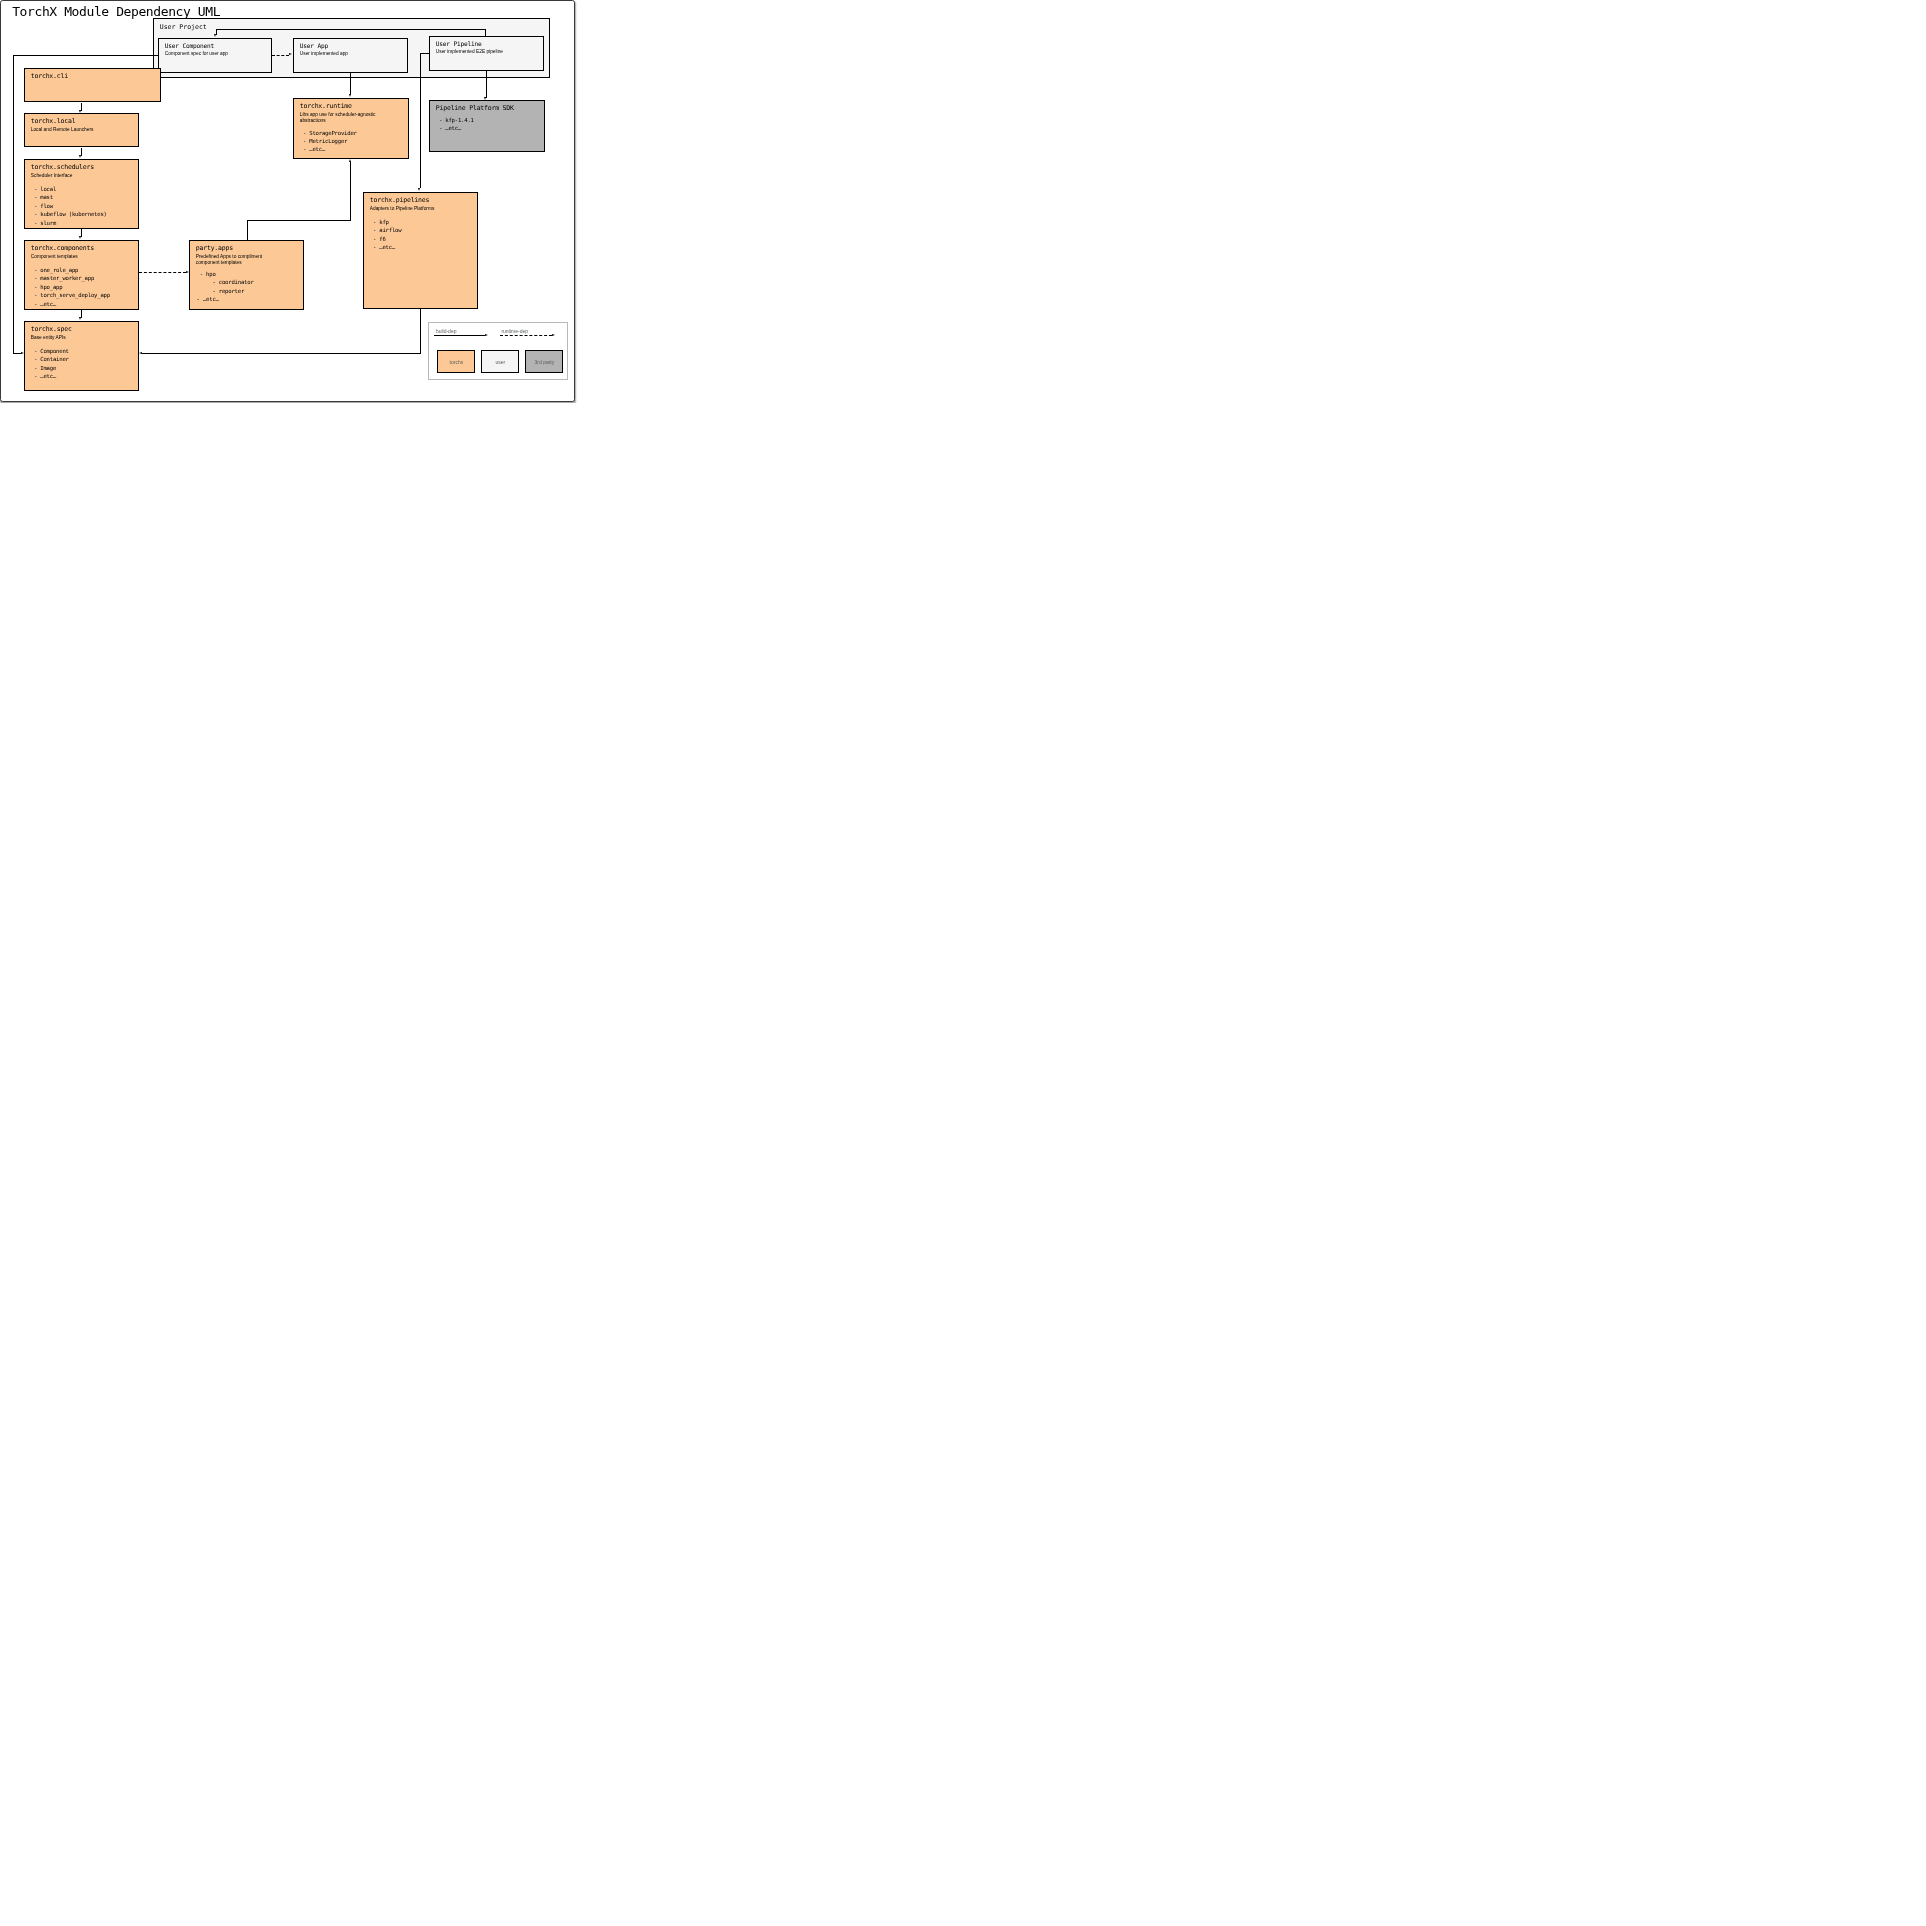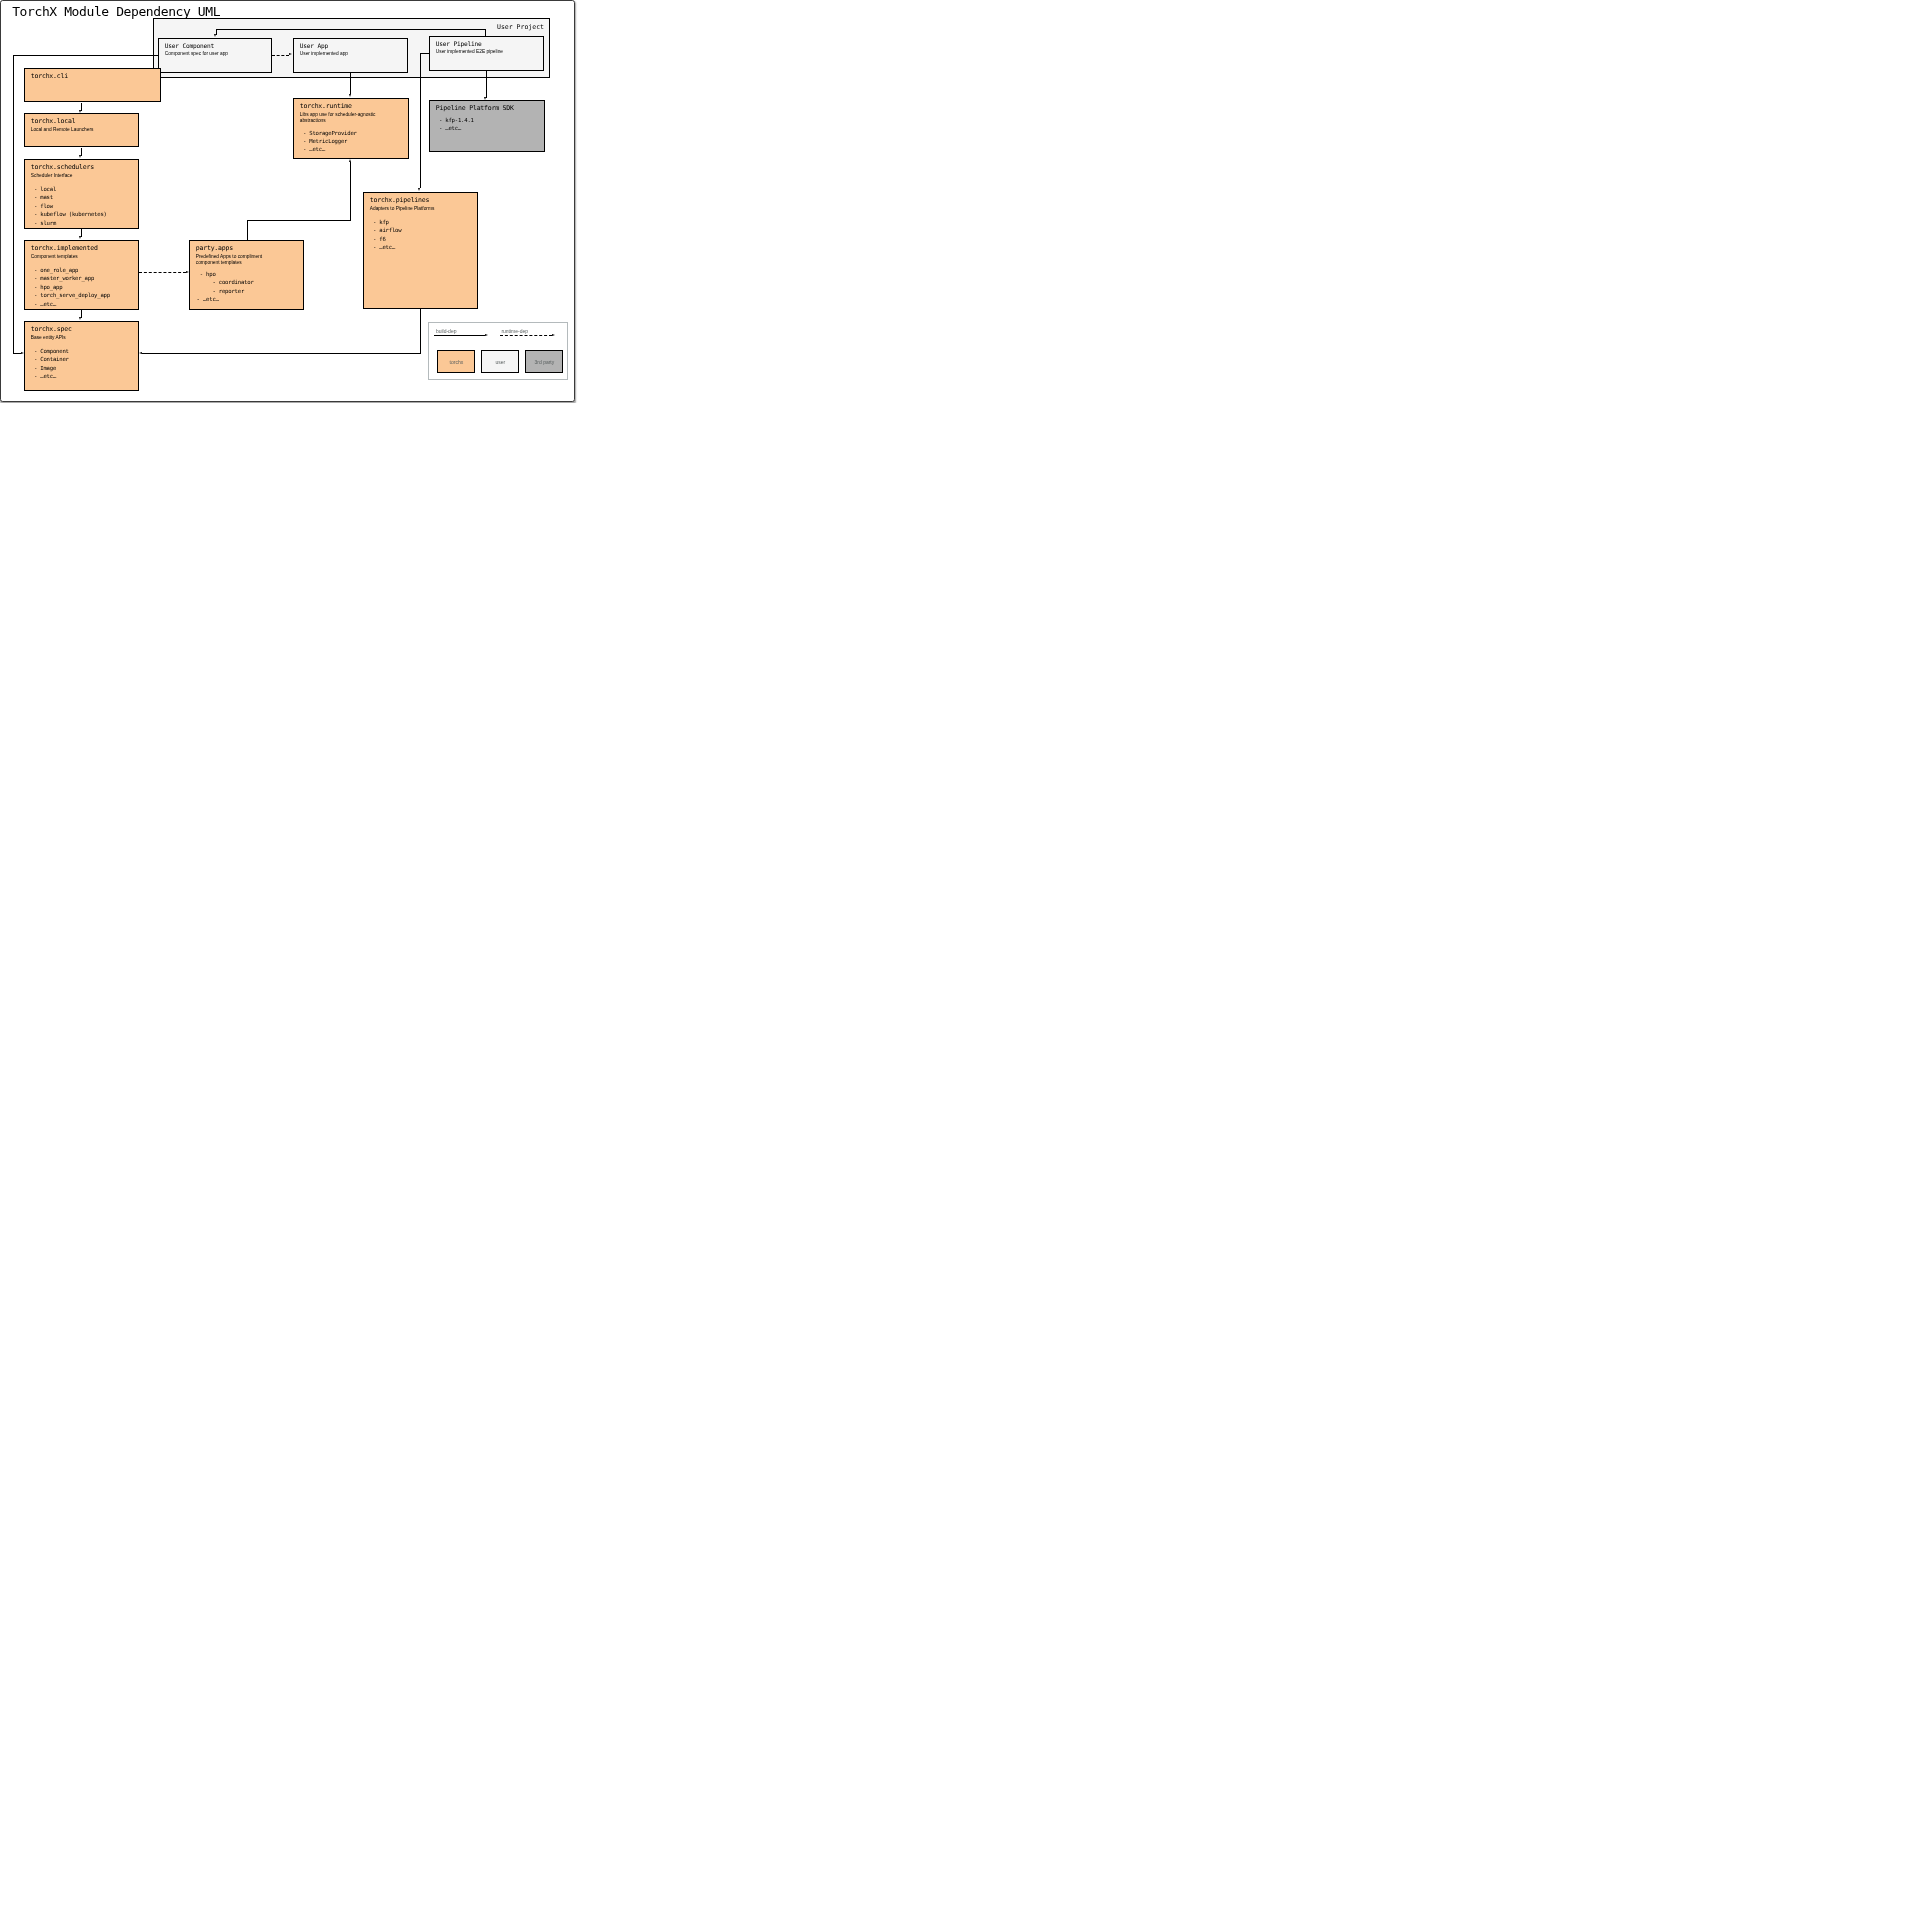--- a/index.html
+++ b/index.html
@@ -33,21 +33,21 @@
     font-family:"Liberation Sans", sans-serif;
     font-size:4.8px; color:#000; margin-top:1.5px; line-height:1.3;
   }
   .box-items {
     font-family:"DejaVu Sans Mono", monospace;
     font-size:5.6px; color:#000; margin-top:6.2px;
     padding-left:3.1px; letter-spacing:-0.2px;
   }
   .box-items .li { white-space:pre; line-height:1.5; }
   .container-title {
-    text-align:right;
+    text-align:left;
     font-family:"DejaVu Sans Mono", monospace;
     font-size:6.5px; color:#000; margin-top:0.8px;
   }
   
   .hl { position:absolute; height:0; border-top:0.8px solid #000; }
   .vl { position:absolute; width:0; border-left:0.8px solid #000; }
   .dash { border-top-style:dashed; }
   .ah { position:absolute; width:0; height:0; }
   .ah.down  { border-left:1.9px solid transparent; border-right:1.9px solid transparent; border-top:3.5px solid #000; }
   .ah.up    { border-left:1.9px solid transparent; border-right:1.9px solid transparent; border-bottom:3.5px solid #000; }
@@ -115,21 +115,21 @@
     <div class="box-items">
         <div class="li">- local</div>
         <div class="li">- mast</div>
         <div class="li">- flow</div>
         <div class="li">- kubeflow (kubernetes)</div>
         <div class="li">- slurm</div>
       </div>
   </div>
 
   <div class="box torchx" style="left:23px; top:239px; width:115px; height:70px;">
-    <div class="box-title">torchx.implemented</div>
+    <div class="box-title">torchx.components</div>
     <div class="box-sub">Component templates</div>
     <div class="box-items">
         <div class="li">- one_role_app</div>
         <div class="li">- master_worker_app</div>
         <div class="li">- hpo_app</div>
         <div class="li">- torch_serve_deploy_app</div>
         <div class="li">- …etc…</div>
       </div>
   </div>
 

